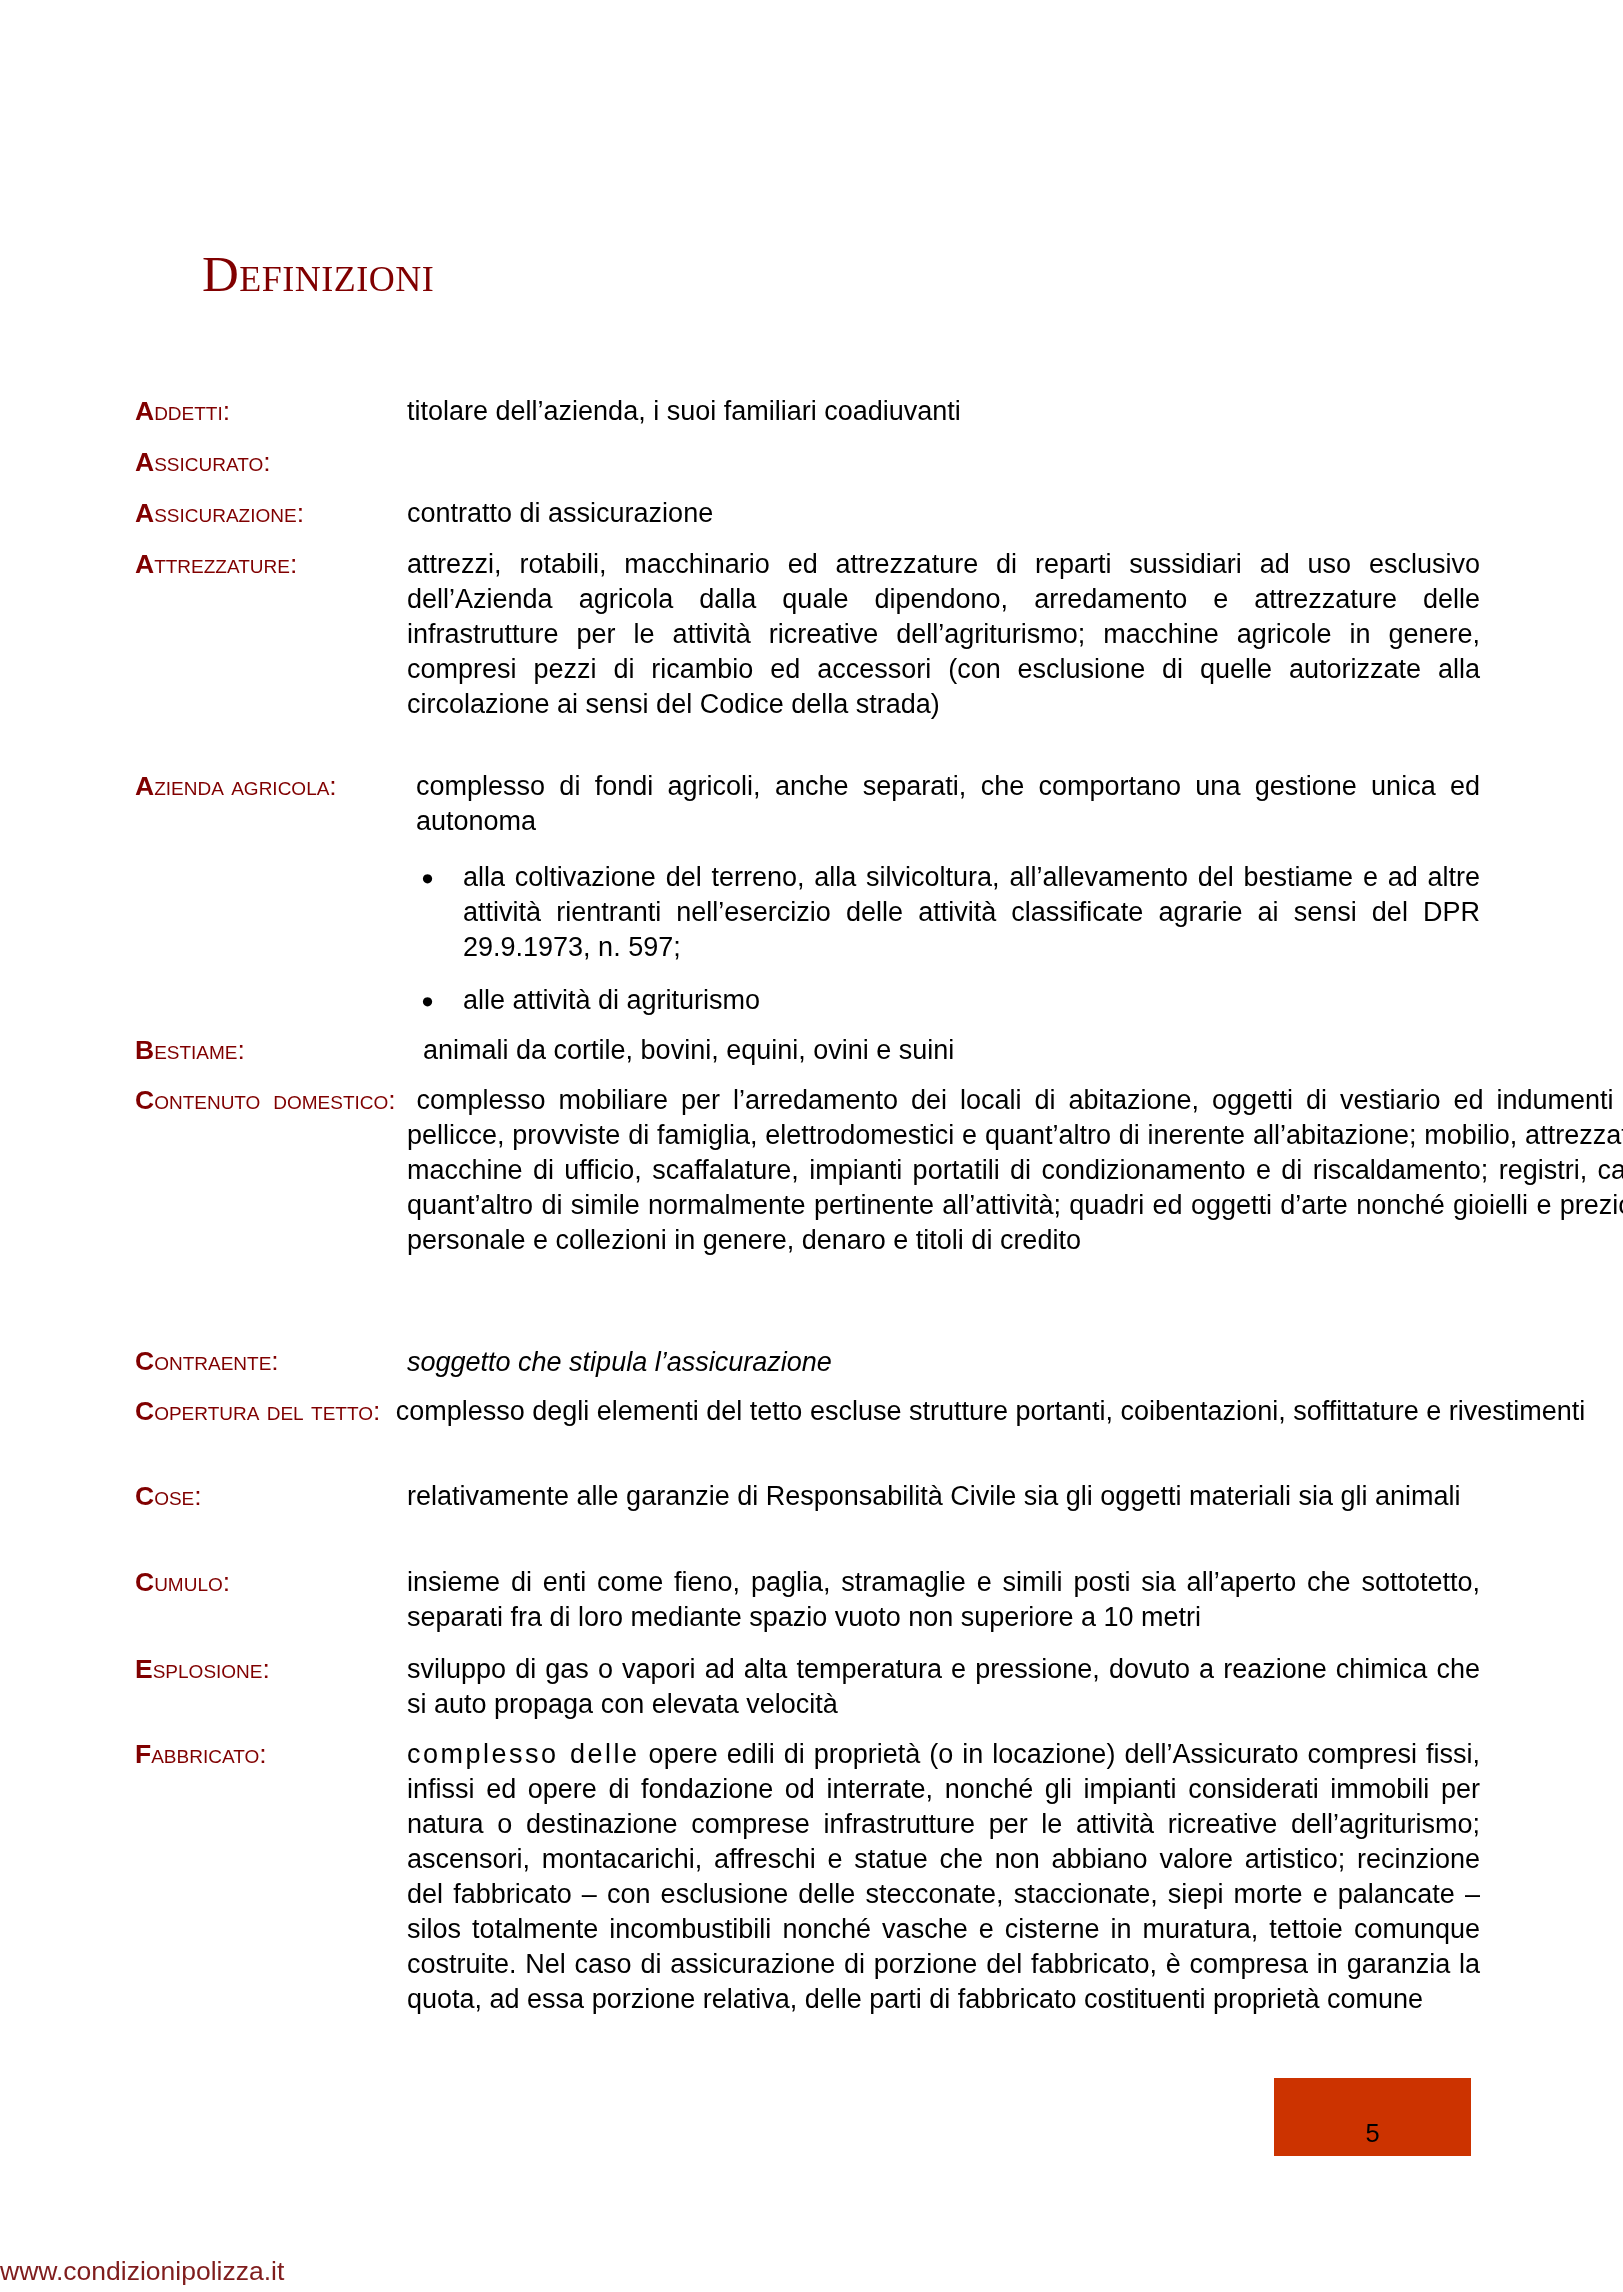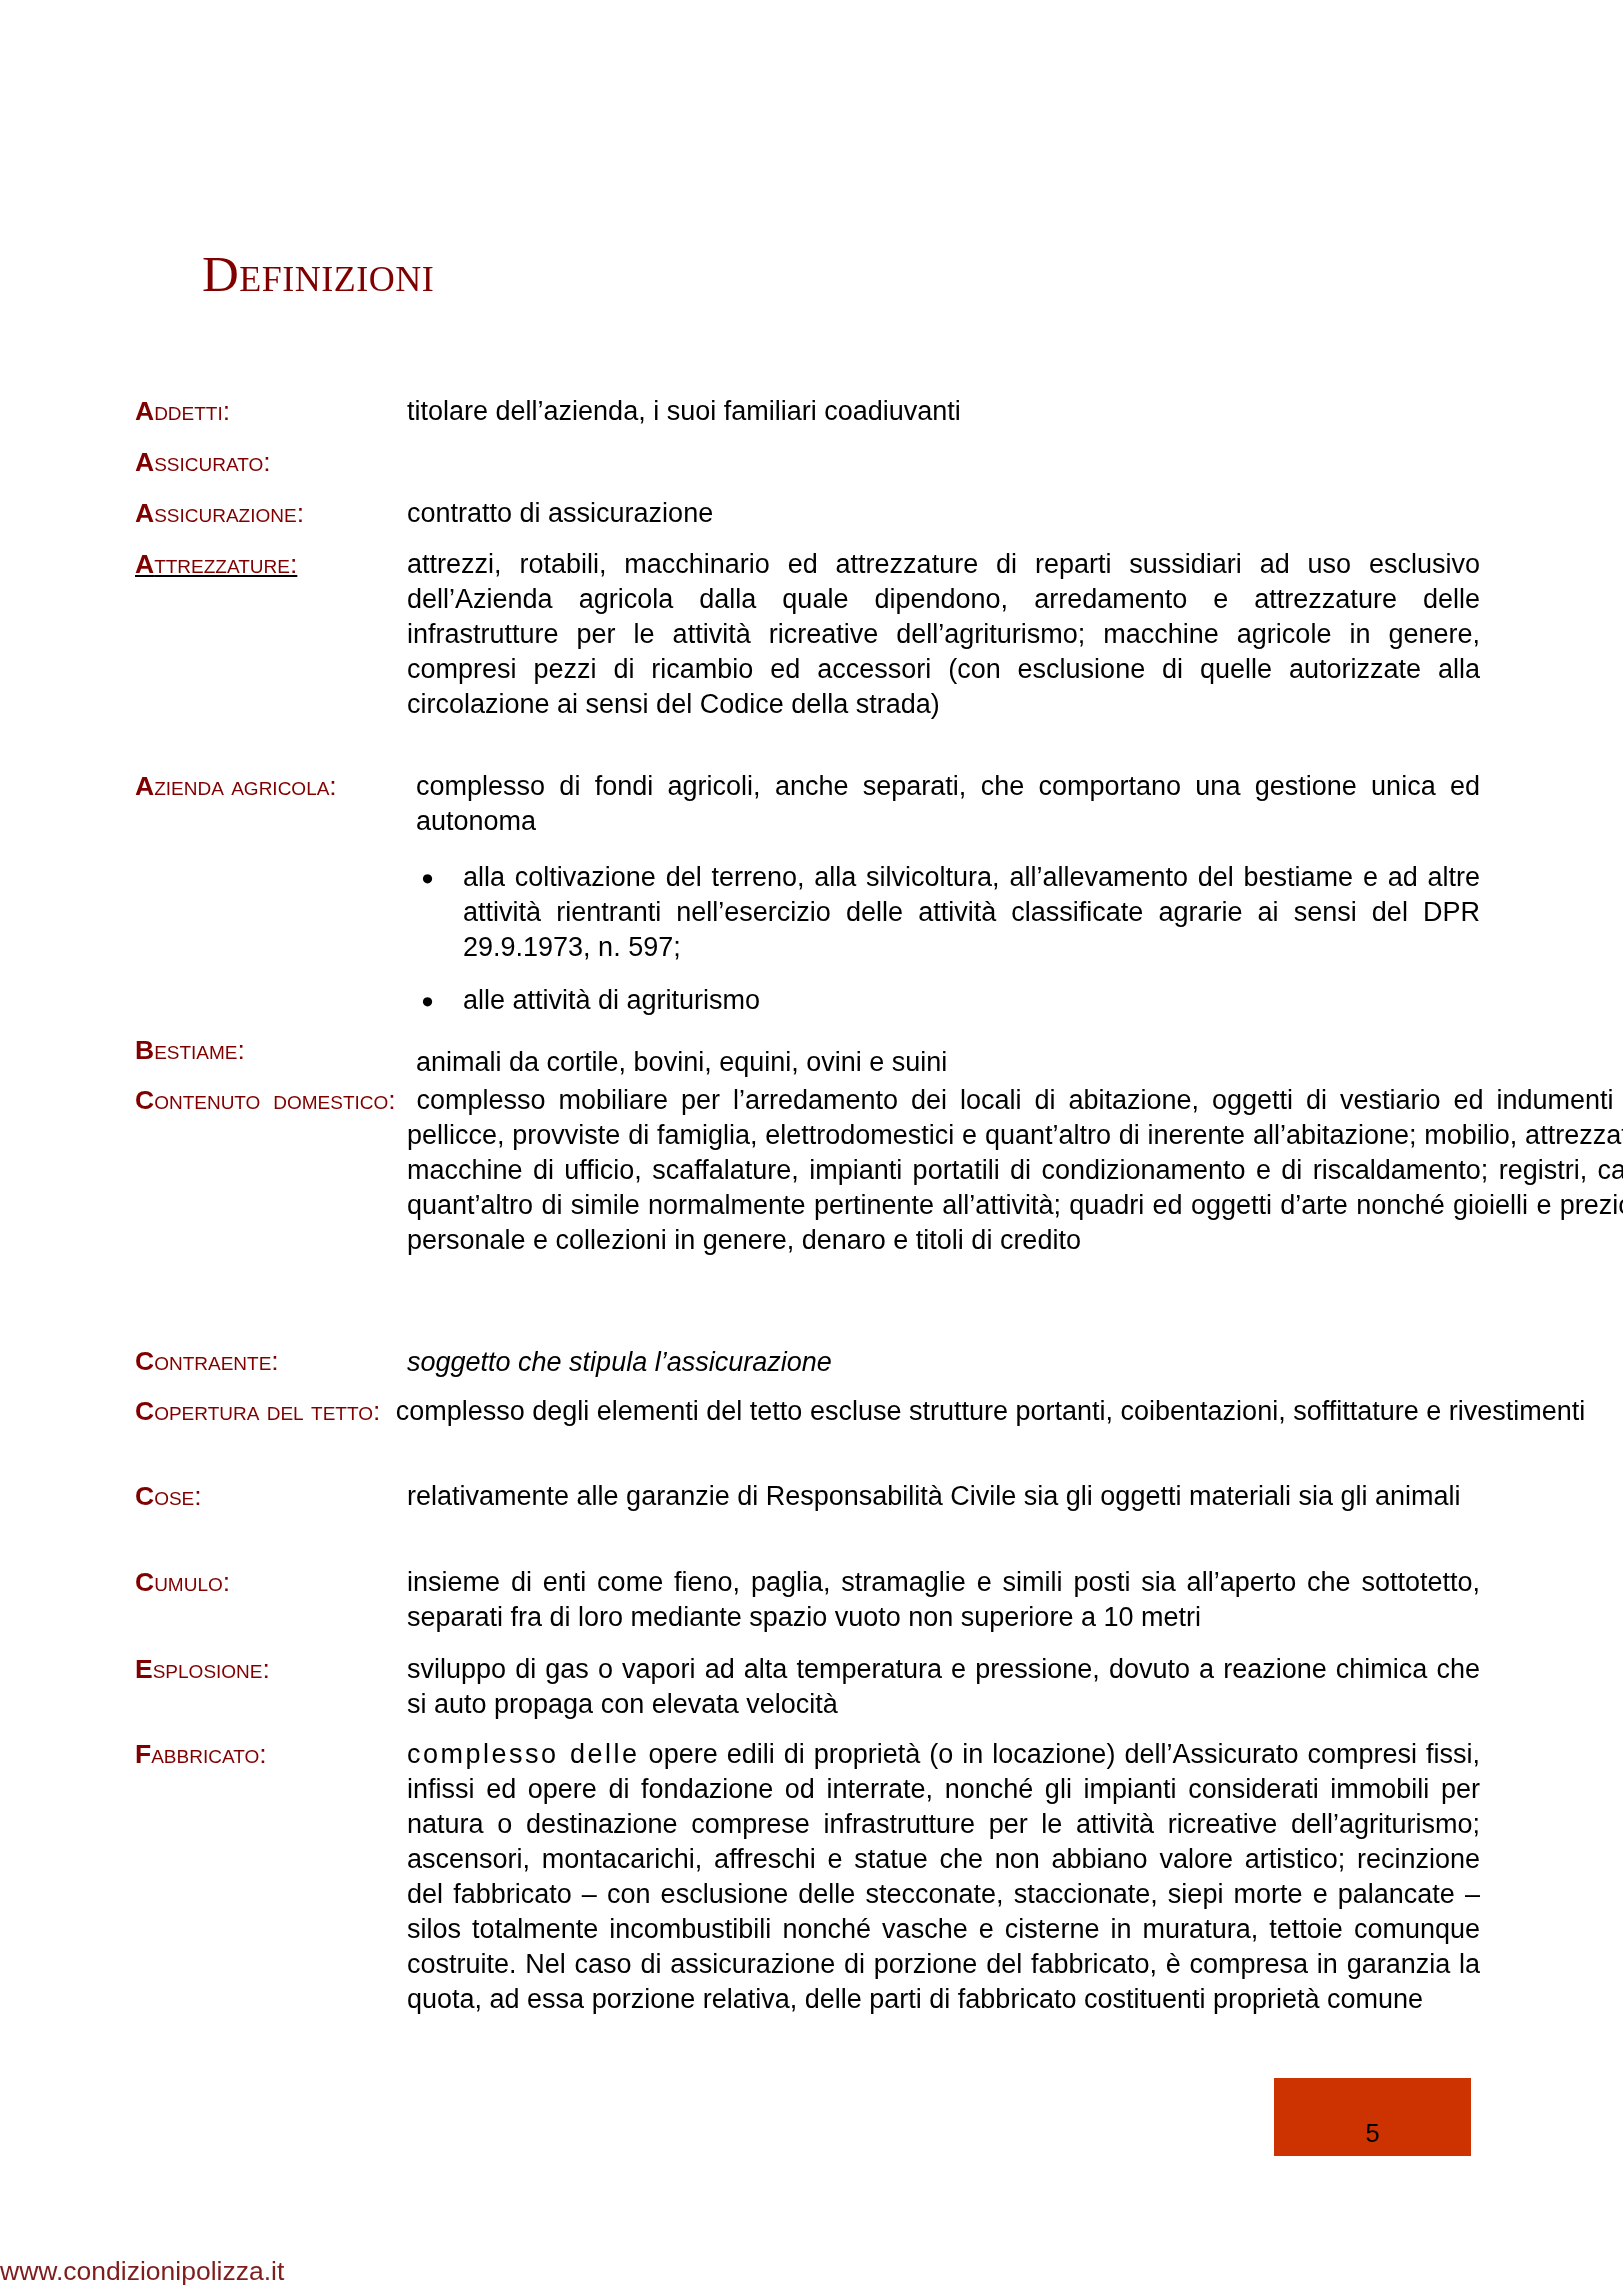--- a/index.html
+++ b/index.html
@@ -45,21 +45,21 @@
 
   <div class="entry" style="top:445px;">
     <span class="label"><span class="cap">A</span><span class="rest">ssicurato:</span></span>
   </div>
 
   <div class="entry" style="top:496px;">
     <span class="label"><span class="cap">A</span><span class="rest">ssicurazione:</span></span>
     <div class="body-abs" style="left:272px;top:0;">contratto di assicurazione</div>
   </div>
 
-  <div class="entry" style="top:547px;text-decoration:underline;">
+  <div class="entry" style="top:547px;">
     <span class="label"><span class="cap">A</span><span class="rest">ttrezzature:</span></span>
     <div class="body-abs" style="left:272px;top:0;">attrezzi, rotabili, macchinario ed attrezzature di reparti sussidiari ad uso esclusivo dell’Azienda agricola dalla quale dipendono, arredamento e attrezzature delle infrastrutture per le attività ricreative dell’agriturismo; macchine agricole in genere, compresi pezzi di ricambio ed accessori (con esclusione di quelle autorizzate alla circolazione ai sensi del Codice della strada)</div>
   </div>
 
   <div class="entry" style="top:769px;">
     <span class="label"><span class="cap">A</span><span class="rest">zienda agricola:</span></span>
     <div class="body-abs" style="left:281px;top:0;">complesso di fondi agricoli, anche separati, che comportano una gestione unica ed autonoma</div>
   </div>
   <ul class="bullets" style="top:860px;">
     <li style="top:0;">
@@ -67,21 +67,21 @@
       <span class="btxt">alla coltivazione del terreno, alla silvicoltura, all’allevamento del bestiame e ad altre attività rientranti nell’esercizio delle attività classificate agrarie ai sensi del DPR 29.9.1973, n. 597;</span>
     </li>
     <li style="top:123px;">
       <span class="dot">●</span>
       <span class="btxt">alle attività di agriturismo</span>
     </li>
   </ul>
 
   <div class="entry" style="top:1033px;">
     <span class="label"><span class="cap">B</span><span class="rest">estiame:</span></span>
-    <div class="body-abs" style="left:281px;top:0;margin-top:12px;">animali da cortile, bovini, equini, ovini e suini</div>
+    <div class="body-abs" style="left:288px;top:0;">animali da cortile, bovini, equini, ovini e suini</div>
   </div>
 
   <div class="entry inline-body" style="top:1083px;padding-left:272px;text-indent:-272px;">
     <span class="label"><span class="cap">C</span><span class="rest">ontenuto domestico:</span></span>
     <span>complesso mobiliare per l’arredamento dei locali di abitazione, oggetti di vestiario ed indumenti in genere,  pellicce, provviste di famiglia, elettrodomestici e quant’altro di inerente all’abitazione; mobilio, attrezzature, arredi macchine di ufficio, scaffalature, impianti portatili di condizionamento e di riscaldamento; registri, cancelleria e quant’altro di simile normalmente pertinente all’attività; quadri ed oggetti d’arte nonché gioielli e preziosi per uso personale e collezioni in genere, denaro e titoli di credito</span>
   </div>
 
   <div class="entry" style="top:1344px;">
     <span class="label"><span class="cap">C</span><span class="rest">ontraente:</span></span>
     <div class="body-abs" style="left:272px;top:1px;font-style:italic;">soggetto che stipula l’assicurazione</div>

